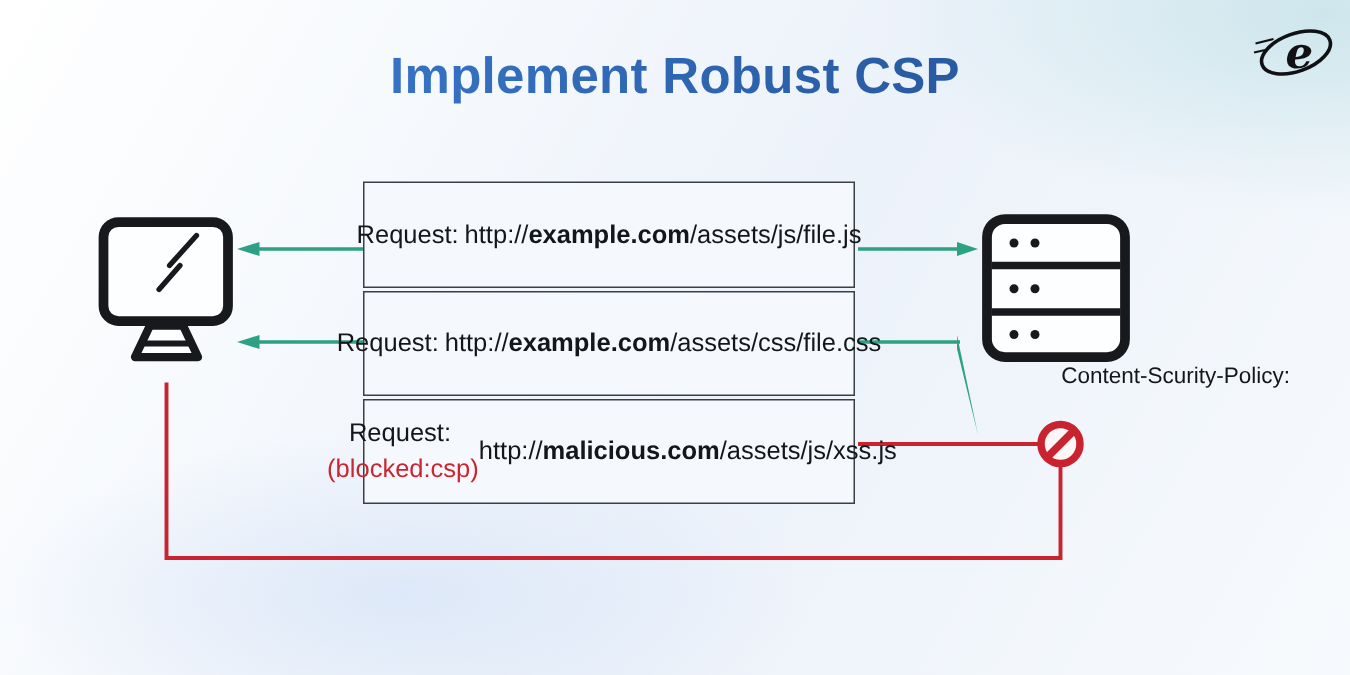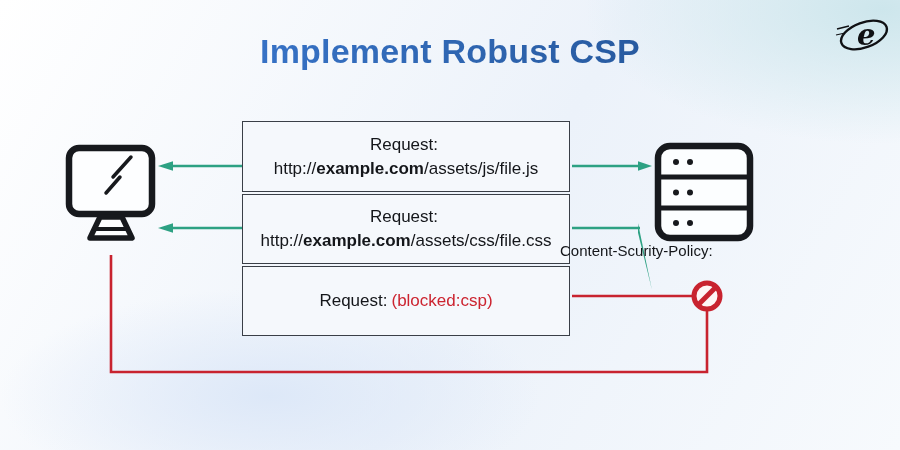--- a/index.html
+++ b/index.html
@@ -19,30 +19,30 @@
     background:linear-gradient(90deg,#3d7cd6 10%,#21508f 90%);
     -webkit-background-clip:text;background-clip:text;color:transparent;
   }
   @supports not ((-webkit-background-clip:text) or (background-clip:text)){
     .title{background:none;color:#2c63b9;}
   }
   .overlay{position:absolute;top:0;left:0;pointer-events:none;}
   .boxstack{position:absolute;left:242px;top:121px;width:328px;display:flex;flex-direction:column;}
   .reqbox{
     box-sizing:border-box;width:328px;border:1.6px solid #3a3f47;background:#f5f8fc;
-    display:flex;flex-direction:column;justify-content:center;align-items:center;
+    display:flex;flex-direction:row;justify-content:center;align-items:center;
     text-align:center;color:#14161a;font-size:17px;line-height:24px;
   }
   .reqbox.r1{height:71px;}
   .reqbox.r2{height:70px;margin-top:2px;}
   .reqbox.r3{height:70px;margin-top:2px;}
   .blocked{color:#cc2430;margin-left:4px;}
   .reqbox b, .policy b{font-weight:700;}
   .policy{
-    position:absolute;left:560px;top:240px;width:300px;text-align:left;
+    position:absolute;left:560px;top:240px;width:300px;text-align:right;
     color:#14161a;font-size:15px;line-height:21px;
   }
 </style>
 </head>
 <body>
 
 <div class="canvas">
 
   <div class="title">Implement Robust CSP</div>
 
@@ -109,20 +109,21 @@
     <div class="reqbox r1">
       <div><span>Request:</span><span class="blocked"></span></div>
       <div><span>http://</span><b>example.com</b><span>/assets/js/file.js</span></div>
     </div>
     <div class="reqbox r2">
       <div><span>Request:</span><span class="blocked"></span></div>
       <div><span>http://</span><b>example.com</b><span>/assets/css/file.css</span></div>
     </div>
     <div class="reqbox r3">
       <div><span>Request:</span><span class="blocked">(blocked:csp)</span></div>
+      <div><span>http://</span><b>malicious.com</b><span>/assets/js/xss.js</span></div>
     </div>
   </div>
 
   <div class="policy">
     <div>Content-Scurity-Policy:</div>
   </div>
 
 </div>
 
 </body></html>

